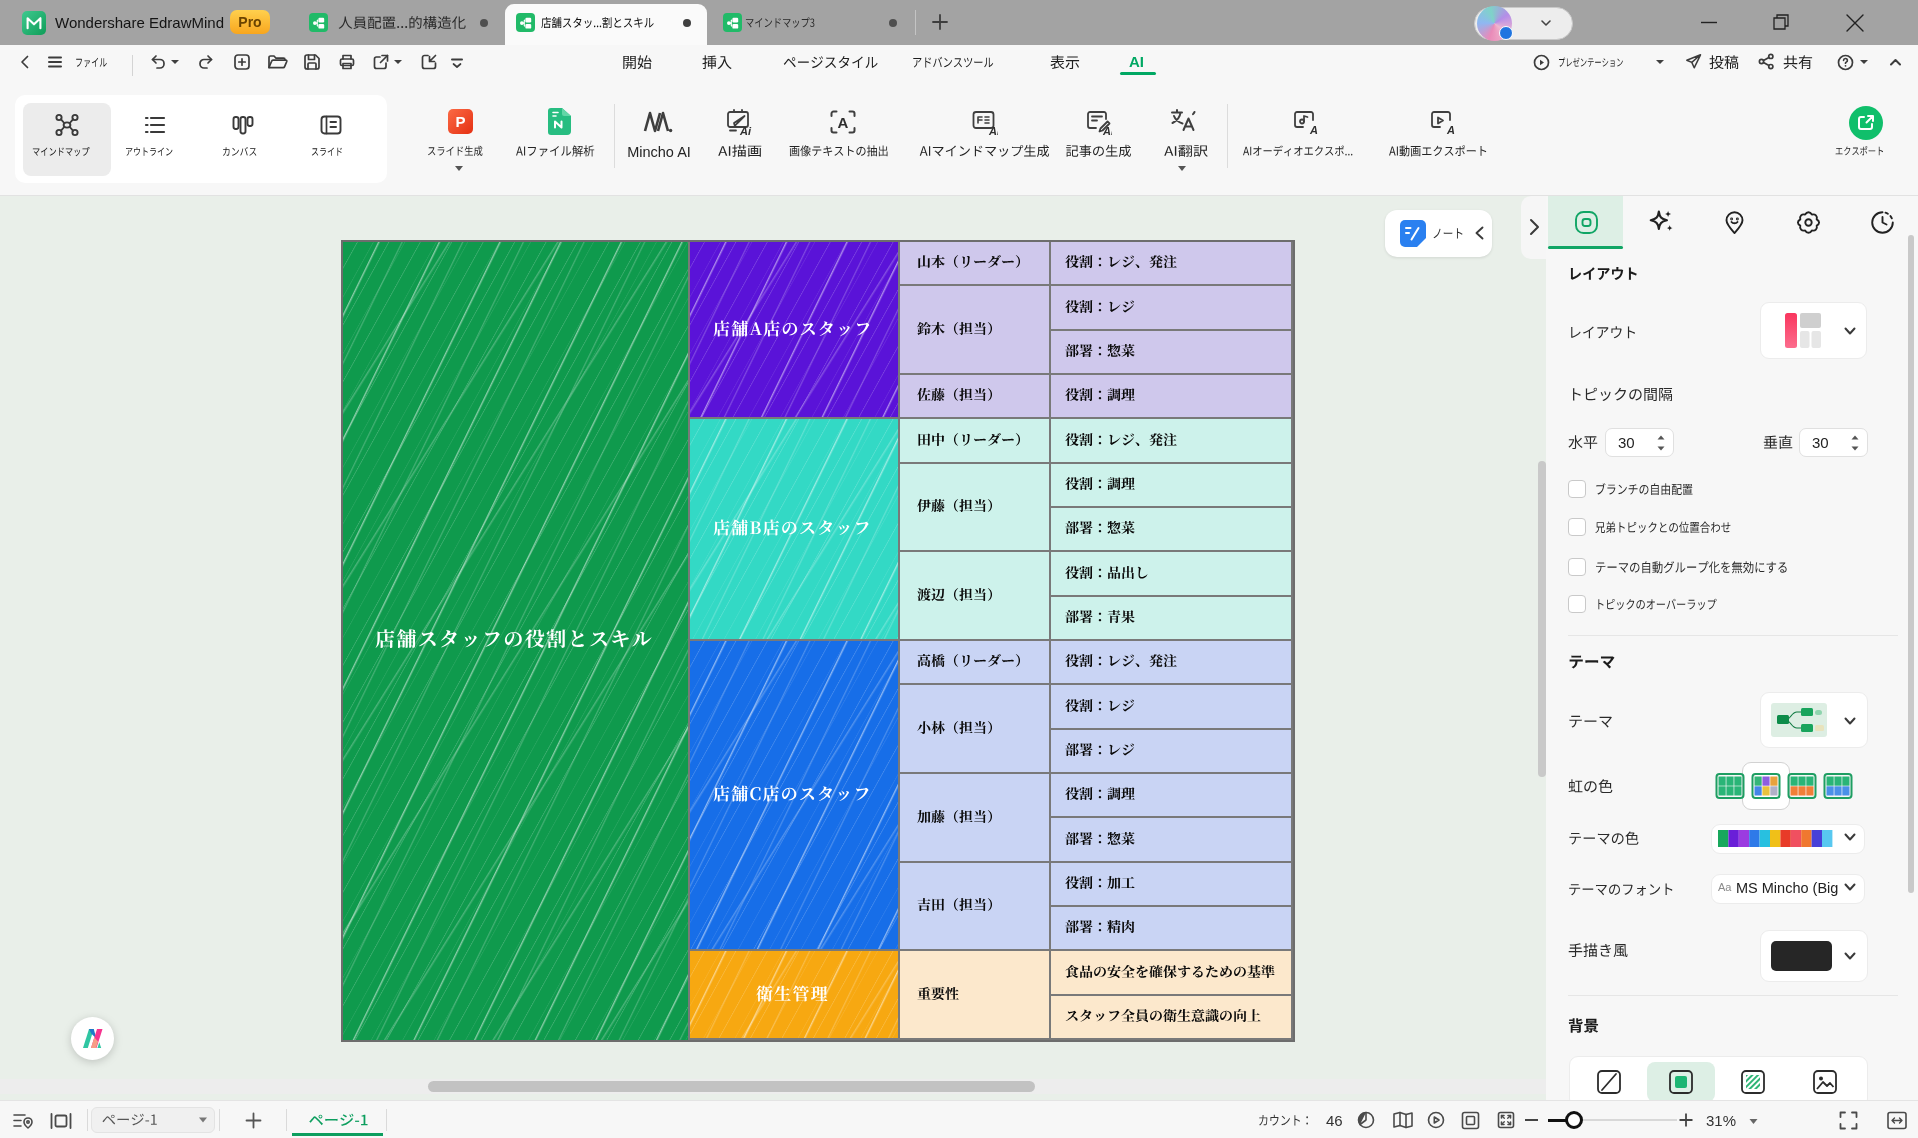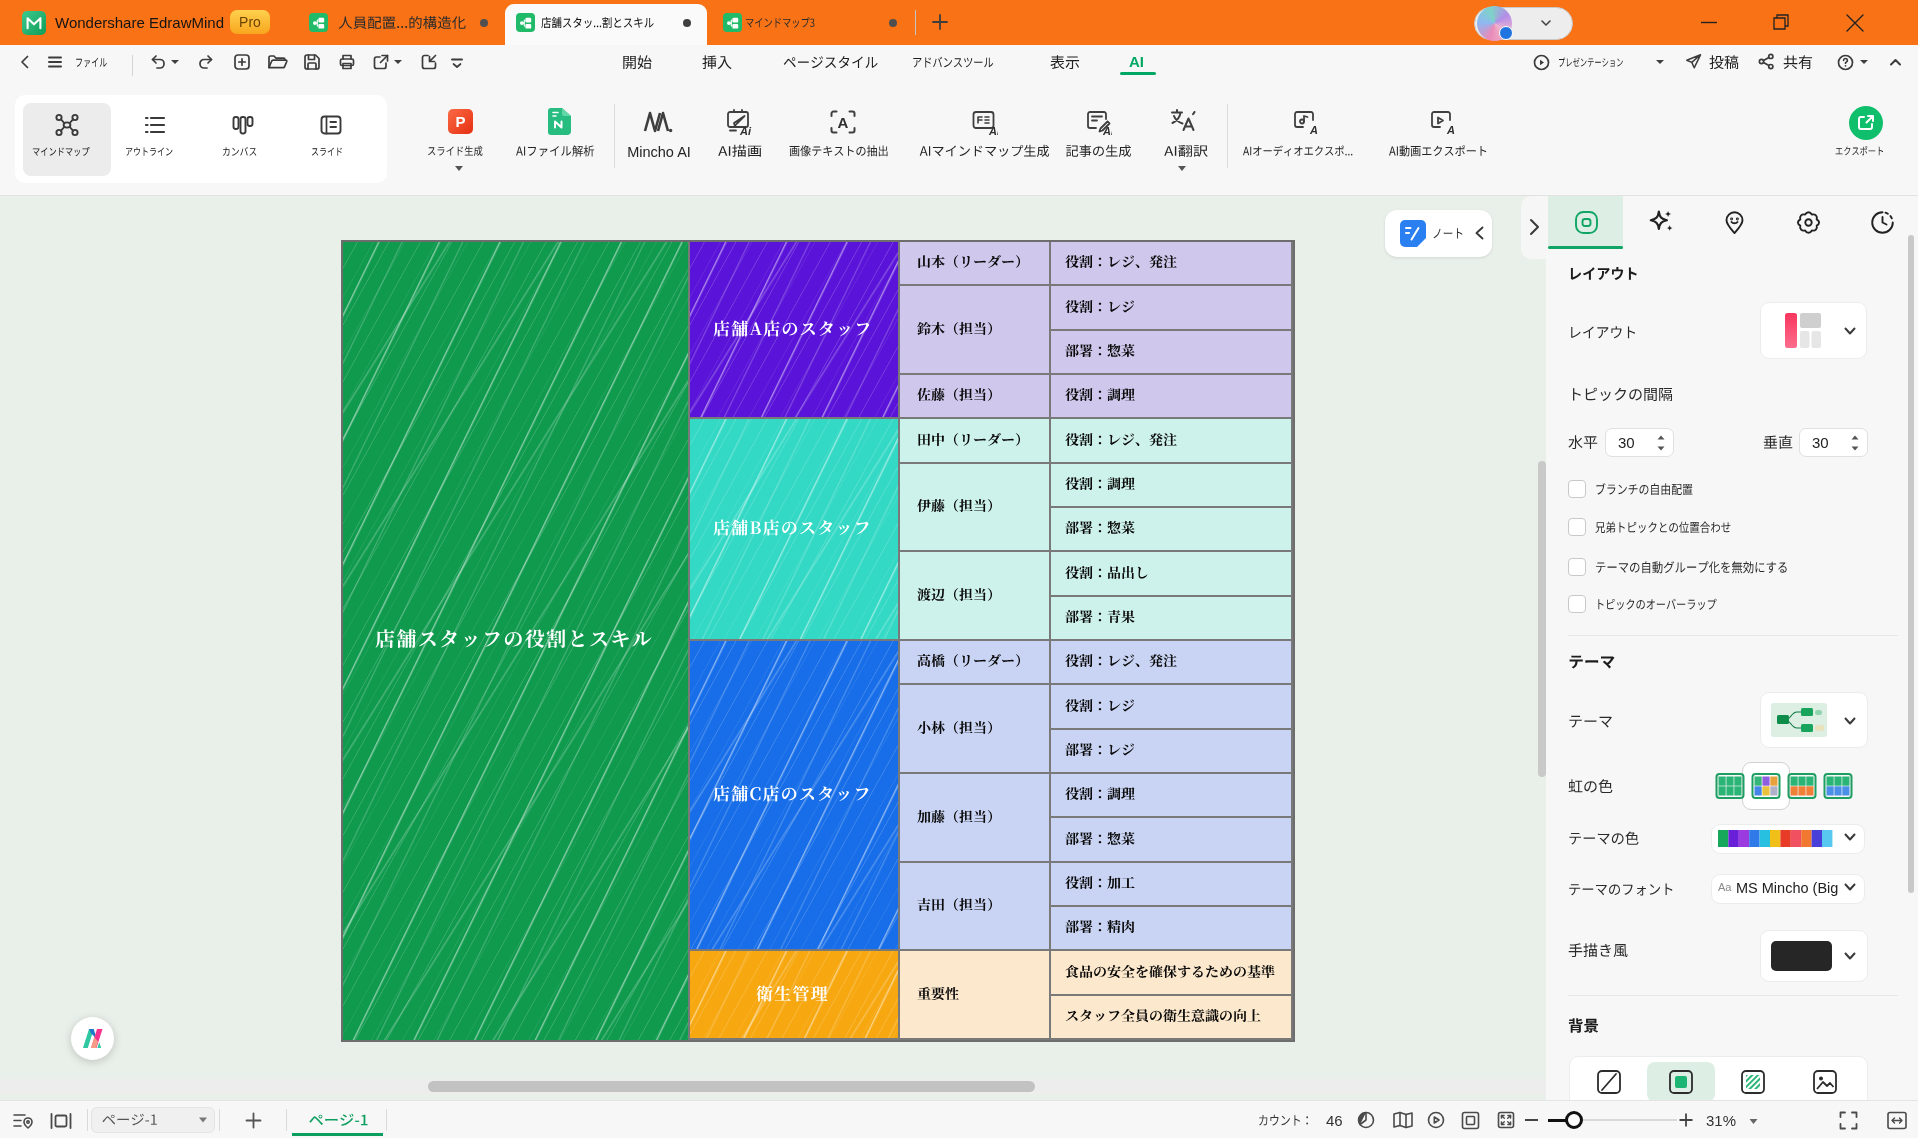--- a/index.html
+++ b/index.html
@@ -1,18 +1,18 @@
 <!DOCTYPE html>
 <html><head><meta charset="utf-8"><title>EdrawMind</title>
 <style>*{margin:0;padding:0;box-sizing:border-box}
 html,body{width:1918px;height:1138px;overflow:hidden;font-family:"Liberation Sans",sans-serif;-webkit-font-smoothing:antialiased}
 .abs{position:absolute}
 #stage{position:relative;width:1918px;height:1138px;background:#f7f7f7}
-#titlebar{position:absolute;left:0;top:0;width:1918px;height:45px;background:#f97316}
-.probadge{position:absolute;left:230px;top:10px;width:40px;height:24px;border-radius:7px;background:linear-gradient(180deg,#ffd04e,#f8a61e);color:#6b4300;font-size:14px;font-weight:normal;text-align:center;line-height:24px}
+#titlebar{position:absolute;left:0;top:0;width:1918px;height:45px;background:#a3a3a3}
+.probadge{position:absolute;left:230px;top:10px;width:40px;height:24px;border-radius:7px;background:linear-gradient(180deg,#ffd04e,#f8a61e);color:#6b4300;font-size:14px;font-weight:bold;text-align:center;line-height:24px}
 .tabdot{position:absolute;top:19px;width:8px;height:8px;border-radius:50%;background:#4f4f4f}
 .ticon{position:absolute;top:13px;width:19px;height:19px;border-radius:4px;background:#21ba68}
 #activetab{position:absolute;left:505px;top:4px;width:202px;height:41px;background:#fafafa;border-radius:9px 9px 0 0}
 #menurow{position:absolute;left:0;top:45px;width:1918px;height:40px;background:#f7f7f7}
 .micon{stroke:#3c3c3c;fill:none;stroke-width:1.7;stroke-linecap:round;stroke-linejoin:round}
 #ribbon{position:absolute;left:0;top:85px;width:1918px;height:111px;background:#f7f7f7;border-bottom:1px solid #e2e2e2}
 #modebox{position:absolute;left:15px;top:10px;width:372px;height:88px;background:#fff;border-radius:10px}
 .ribdiv{position:absolute;top:104px;width:1px;height:64px;background:#dcdcdc}
 .caret{position:absolute;width:0;height:0;border-left:4.5px solid transparent;border-right:4.5px solid transparent;border-top:5px solid #3f3f3f}
 #canvas{position:absolute;left:0;top:196px;width:1546px;height:904px;background:#e9efe9;overflow:hidden}

